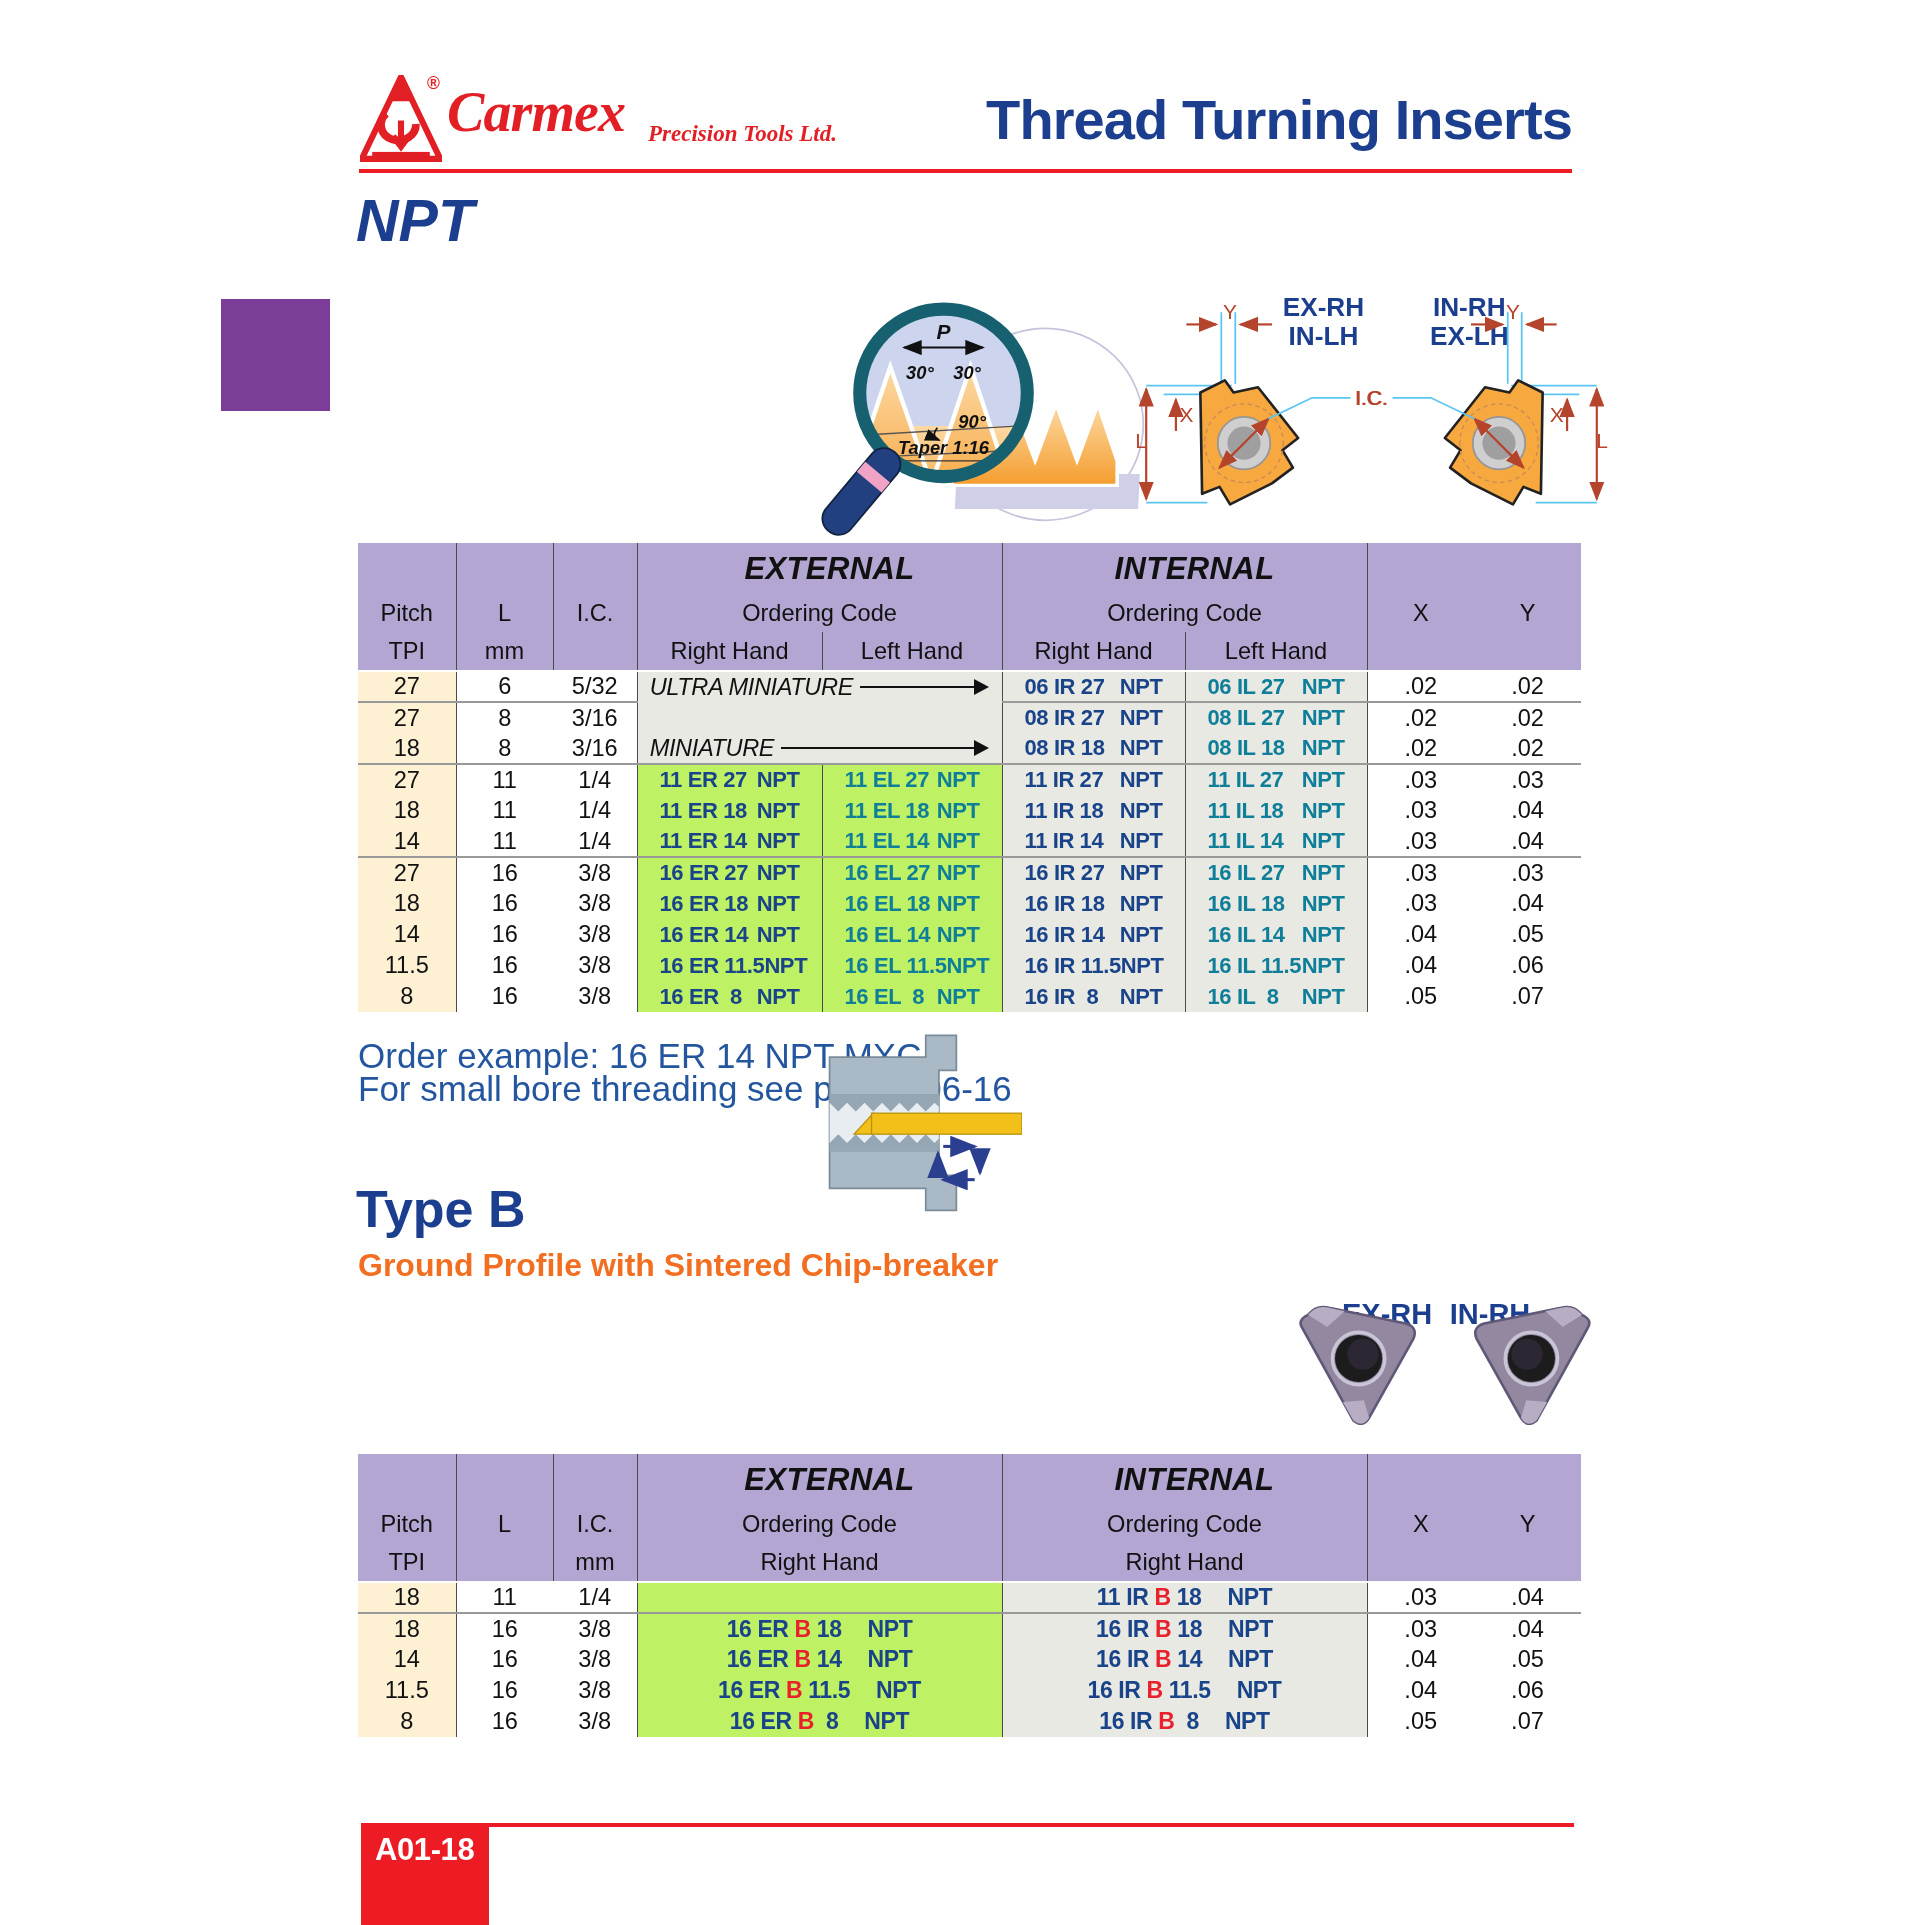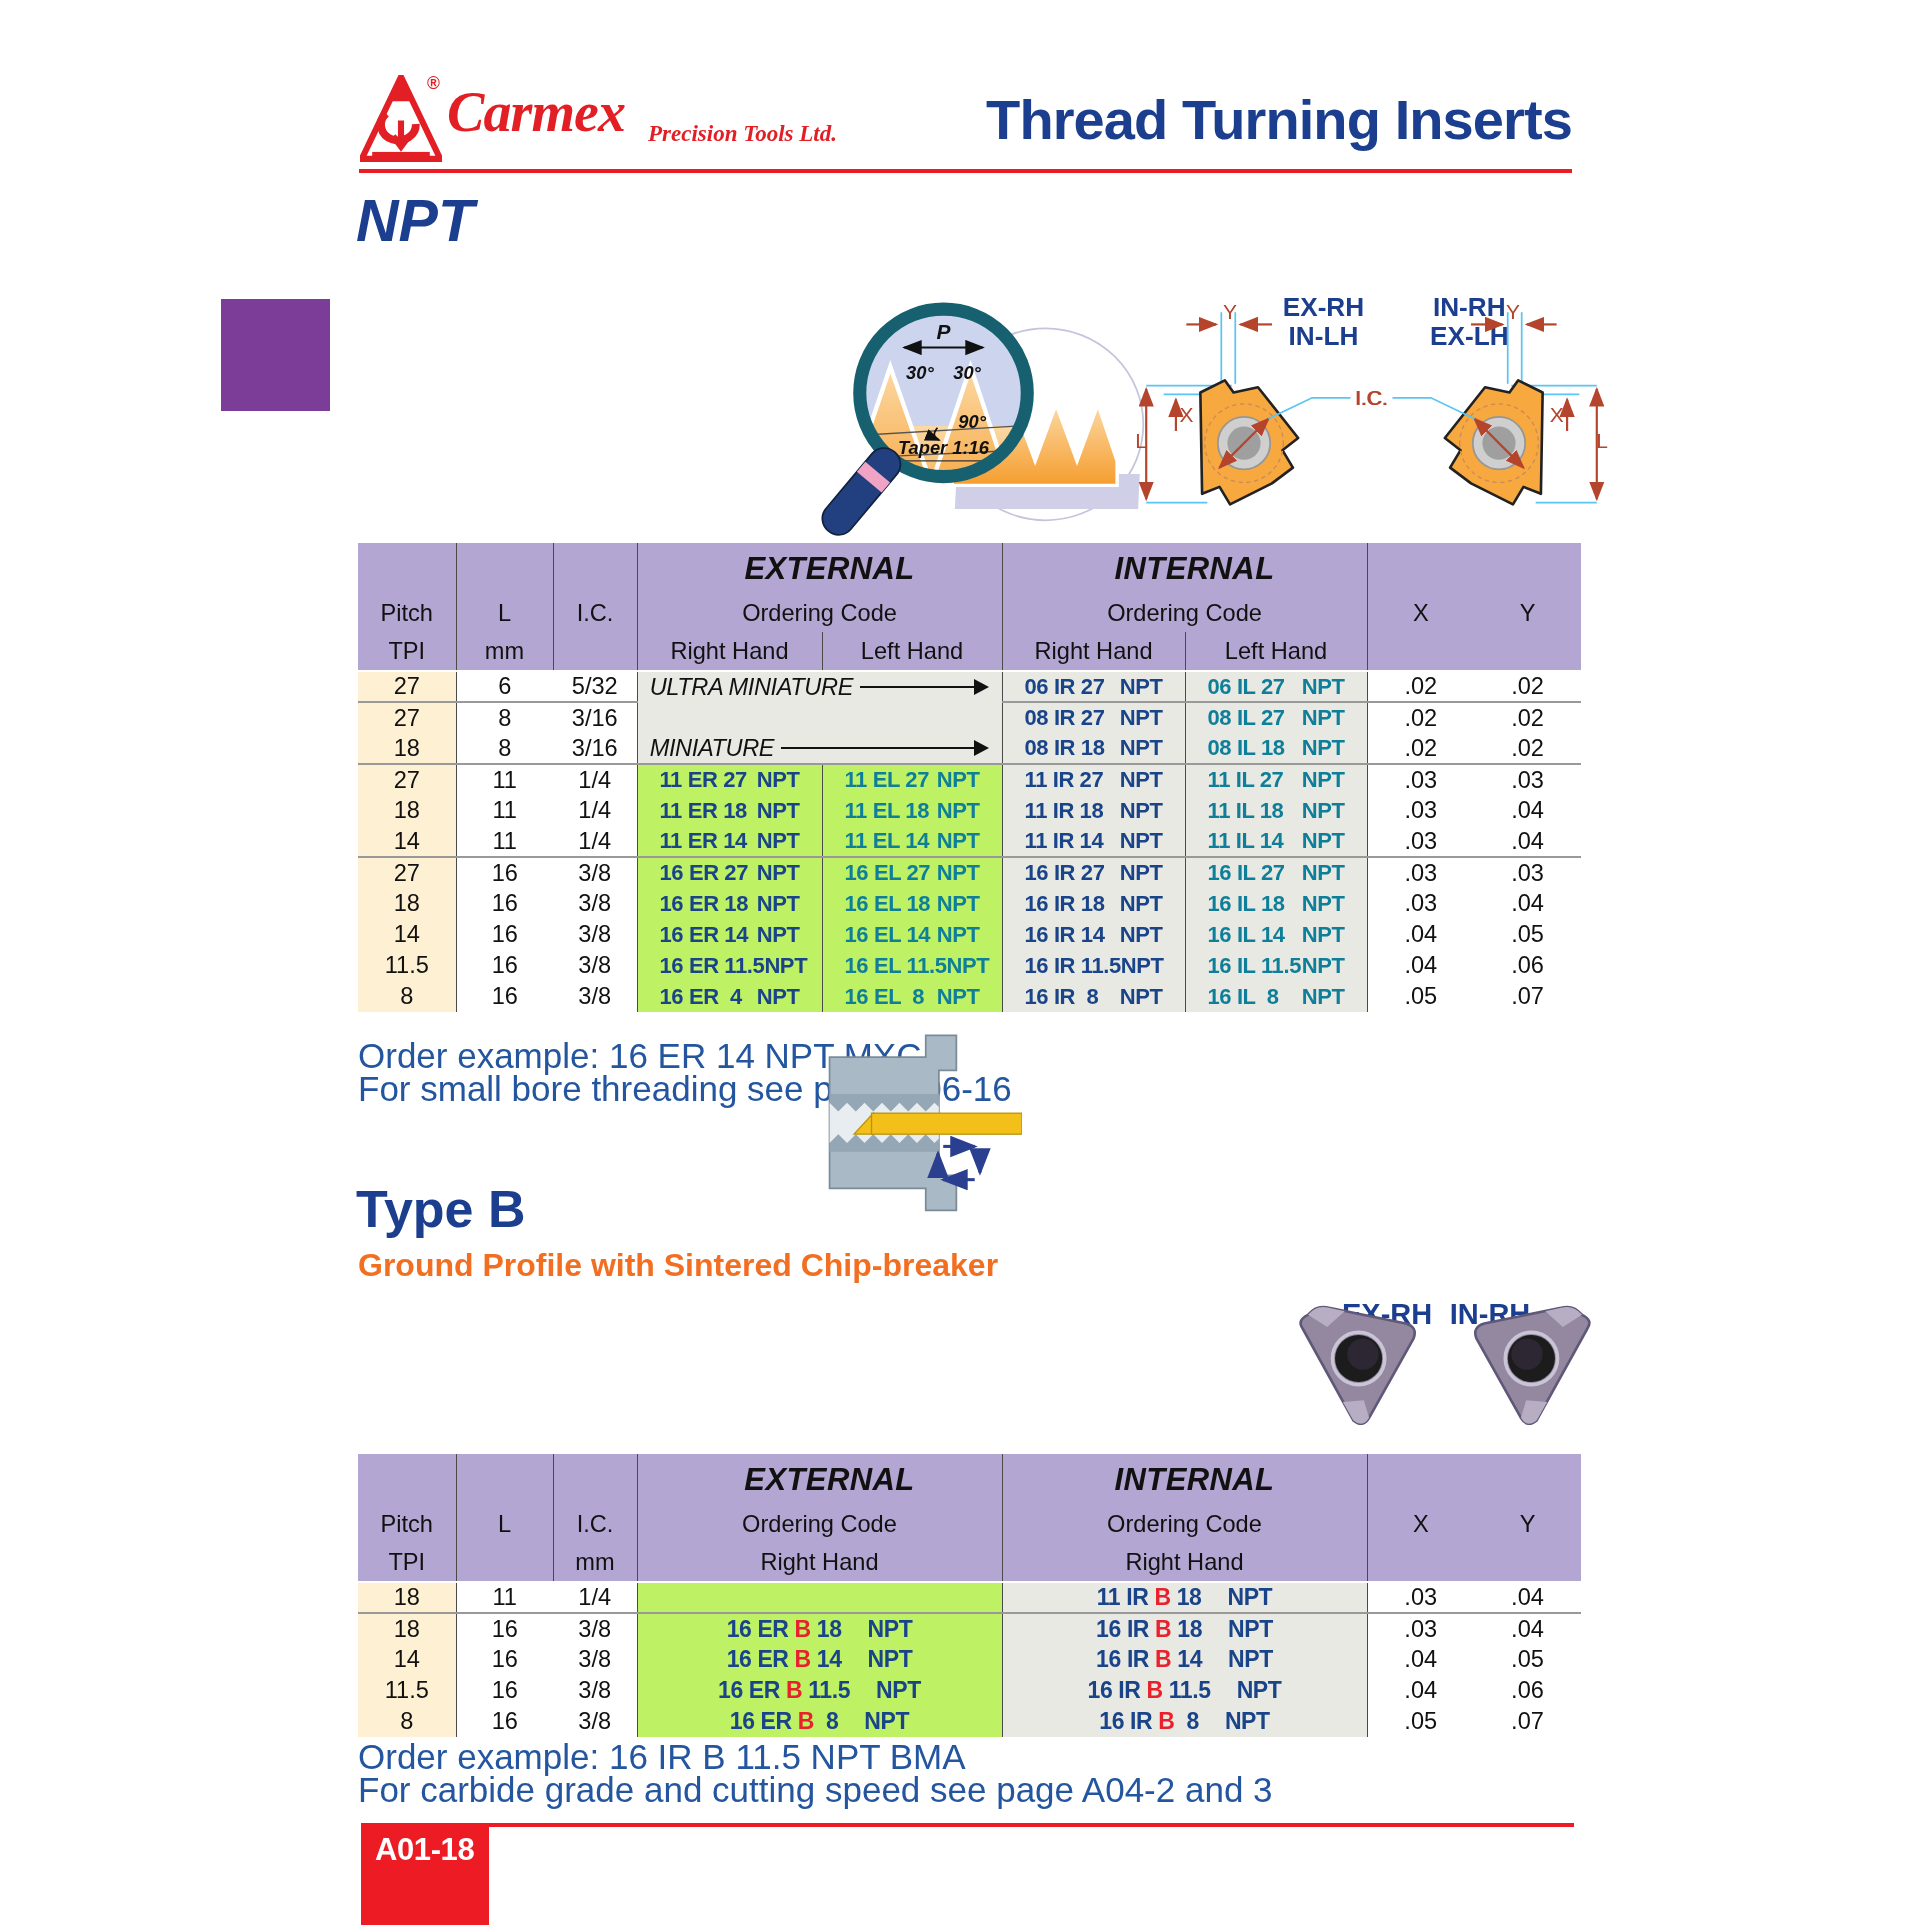--- a/index.html
+++ b/index.html
@@ -398,21 +398,21 @@
             <div class="code"><span class="cl">16 IL 11.5</span><span class="cs">NPT</span></div>
           </td>
           <td>.04</td>
           <td>.06</td>
         </tr>
         <tr>
           <td class="c-pitch">8</td>
           <td>16</td>
           <td class="c-ic">3/8</td>
           <td class="c-ext c-navy">
-            <div class="code"><span class="cl">16 ER  4</span><span class="cs">NPT</span></div>
+            <div class="code"><span class="cl">16 ER  8</span><span class="cs">NPT</span></div>
           </td>
           <td class="c-ext c-teal">
             <div class="code"><span class="cl">16 EL  8</span><span class="cs">NPT</span></div>
           </td>
           <td class="c-int c-navy">
             <div class="code"><span class="cl">16 IR  8</span><span class="cs">NPT</span></div>
           </td>
           <td class="c-int c-teal">
             <div class="code"><span class="cl">16 IL  8</span><span class="cs">NPT</span></div>
           </td>
@@ -565,24 +565,20 @@
           </td>
           <td class="c-int2">
             <div class="code2"><span class="cl">16 IR <span class="bred">B</span>  8</span><span class="cs">NPT</span></div>
           </td>
           <td>.05</td>
           <td>.07</td>
         </tr>
       </tbody>
   </table>
 
-  <div class="abs note note-2">
-    <div>Order example: 16 IR B 11.5 NPT BMA</div>
-    <div>For carbide grade and cutting speed see page A04-2 and 3</div>
-  </div>
 
   <div class="abs footer-line"></div>
   <div class="abs footer-block">
     <div class="footer-page">A01-18</div>
   </div>
 
 </div>
 
 
 </body></html>

